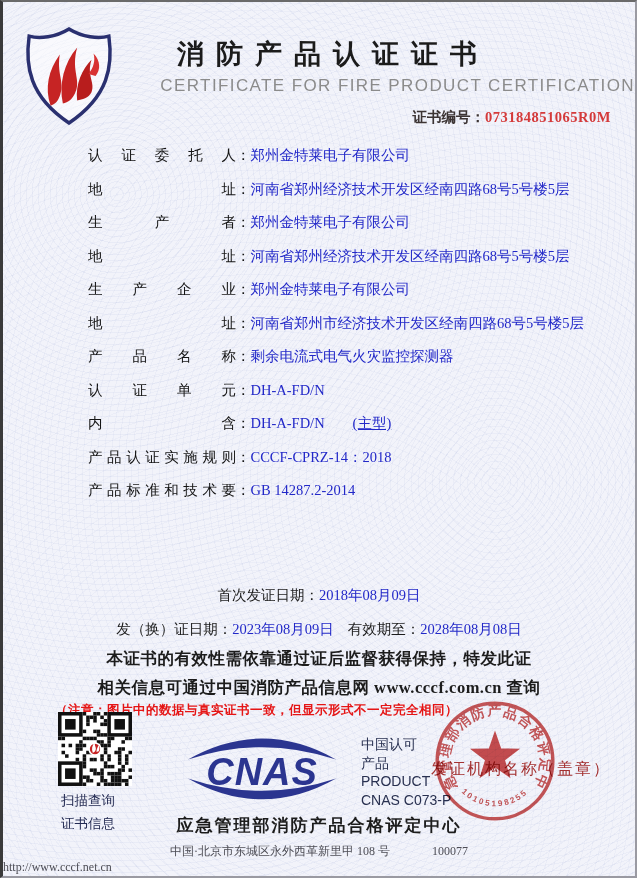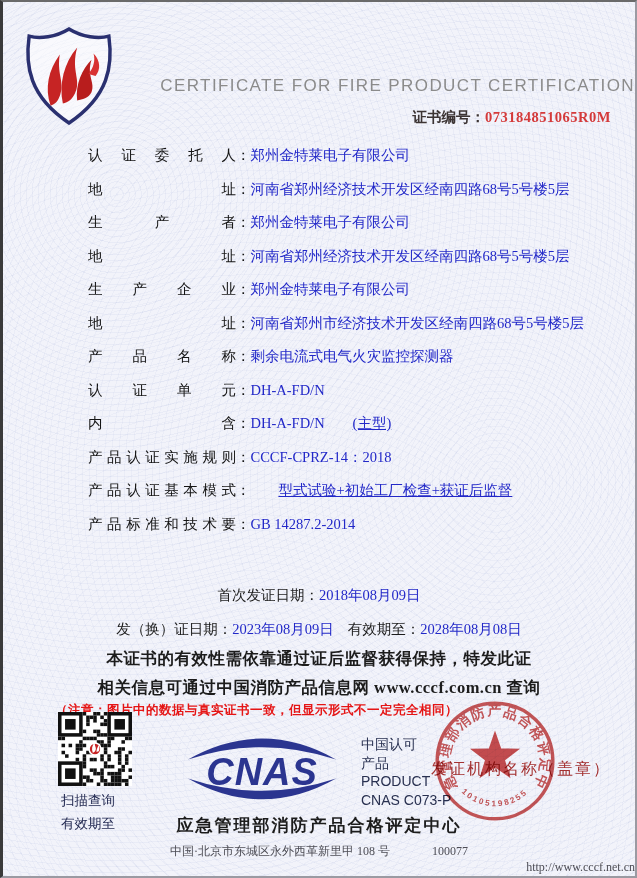--- a/index.html
+++ b/index.html
@@ -45,53 +45,53 @@
   .qrcap{left:58px;top:787px;font-size:13.5px;color:#232a52;line-height:23px;}
   .cnas{left:170px;top:729px;width:178px;height:74px;}
   .cnastext{left:358px;top:733px;font-family:"Liberation Sans","DejaVu Sans",sans-serif;
     font-size:14px;color:#283050;line-height:18.5px;}
   .sealwrap{left:421px;top:690px;width:142px;height:142px;mix-blend-mode:multiply;opacity:.92;}
   .sealoverlay{left:428px;top:757px;width:180px;font-size:16px;color:#a33030;
     letter-spacing:2px;white-space:nowrap;}
   .forg{left:0;right:0;top:812px;text-align:center;font-size:17px;font-weight:700;letter-spacing:2px;}
   .faddr{left:0;right:0;top:841px;text-align:center;font-size:12px;color:#4d4d55;}
   .faddr .post{margin-left:42px;}
-  .furl{left:0;right:0;top:858px;text-align:right;font-size:12px;color:#4d4d55;}
+  .furl{left:0;right:0;top:858px;text-align:left;font-size:12px;color:#4d4d55;}
 </style>
 </head>
 <body>
 
 <div class="page">
 
   <svg class="abs logo" viewBox="0 0 90 100">
     <path d="M45,4 C58,12 74,14 84,11 C88,40 84,70 45,96 C6,70 2,40 6,11 C16,14 32,12 45,4 Z" fill="rgba(255,255,255,0.5)" stroke="#2a3070" stroke-width="3.4"></path>
     <path d="M27,79 C21,62 25,44 36,29 C33,47 40,55 37,66 C35,75 31,78 27,79 Z" fill="#c62424"></path>
     <path d="M39,77 C35,58 40,37 53,22 C47,44 56,52 52,64 C49,73 44,76 39,77 Z" fill="#c62424"></path>
     <path d="M53,74 C51,58 58,43 67,34 C62,50 71,56 67,66 C64,72 58,73 53,74 Z" fill="#b81d1d"></path>
     <path d="M64,48 C69,42 71,35 69,28 C76,35 76,44 71,50 Z" fill="#d83232"></path>
   </svg>
 
+  <div class="abs title-cn">消防产品认证证书</div>
   <div class="abs title-en">CERTIFICATE FOR FIRE PRODUCT CERTIFICATION</div>
 
   <div class="abs certline">
     <span class="lbl">证书编号：</span><span class="num">073184851065R0M</span>
   </div>
 
   <div class="abs fields">
     <div class="row"><span class="flabel">认证委托人</span><span class="colon">：</span><span class="fval">郑州金特莱电子有限公司</span></div>
     <div class="row"><span class="flabel">地址</span><span class="colon">：</span><span class="fval">河南省郑州经济技术开发区经南四路68号5号楼5层</span></div>
     <div class="row"><span class="flabel">生产者</span><span class="colon">：</span><span class="fval">郑州金特莱电子有限公司</span></div>
     <div class="row"><span class="flabel">地址</span><span class="colon">：</span><span class="fval">河南省郑州经济技术开发区经南四路68号5号楼5层</span></div>
     <div class="row"><span class="flabel">生产企业</span><span class="colon">：</span><span class="fval">郑州金特莱电子有限公司</span></div>
     <div class="row"><span class="flabel">地址</span><span class="colon">：</span><span class="fval">河南省郑州市经济技术开发区经南四路68号5号楼5层</span></div>
     <div class="row"><span class="flabel">产品名称</span><span class="colon">：</span><span class="fval">剩余电流式电气火灾监控探测器</span></div>
     <div class="row"><span class="flabel">认证单元</span><span class="colon">：</span><span class="fval">DH-A-FD/N</span></div>
     <div class="row"><span class="flabel">内含</span><span class="colon">：</span><span class="fval">DH-A-FD/N</span><span class="fval u">(主型)</span></div>
     <div class="row"><span class="flabel">产品认证实施规则</span><span class="colon">：</span><span class="fval">CCCF-CPRZ-14：2018</span></div>
-    <div class="row"><span class="flabel">产品认证基本模式</span><span class="colon">：</span><span class="fval u">型式试验+初始工厂检查+获证后监督</span></div>
     <div class="row"><span class="flabel">产品标准和技术要</span><span class="colon">：</span><span class="fval">GB 14287.2-2014</span></div>
   </div>
 
 
   <div class="abs dateline1">
     <span>首次发证日期：</span><span class="blue">2018年08月09日</span>
   </div>
   <div class="abs dateline2">
     <span>发（换）证日期：</span><span class="blue">2023年08月09日</span><span class="gap-left">有效期至：</span><span class="blue">2028年08月08日</span>
   </div>
@@ -227,21 +227,21 @@
       <rect x="71.42857142857143" y="4.761904761904762" width="23.80952380952381" height="23.80952380952381" fill="#fff"></rect>
       <rect x="76.19047619047619" y="9.523809523809524" width="14.285714285714285" height="14.285714285714285" fill="#111"></rect>
       <rect x="0" y="66.66666666666667" width="33.333333333333336" height="33.333333333333336" fill="#111"></rect>
       <rect x="4.761904761904762" y="71.42857142857143" width="23.80952380952381" height="23.80952380952381" fill="#fff"></rect>
       <rect x="9.523809523809524" y="76.19047619047619" width="14.285714285714285" height="14.285714285714285" fill="#111"></rect>
       <circle cx="50" cy="50" r="8" fill="#c62424" stroke="#fff" stroke-width="2"></circle>
       <path d="M47,55 C45,50 46,45 50,41 C49,46 52,48 51,51 C50,54 48,55 47,55 Z M52,54 C52,50 54,46 56,44 C55,48 57,50 55,53 Z" fill="#fff"></path>
     </svg>
   <div class="abs qrcap">
     <div>扫描查询</div>
-    <div>有效期至</div>
+    <div>证书信息</div>
   </div>
 
   <svg class="abs cnas" viewBox="0 0 180 78">
     <path d="M12,30 Q90,-14 168,30 Q90,4 12,30 Z" fill="#2b3590"></path>
     <text x="90" y="57" text-anchor="middle" font-family="Liberation Sans, sans-serif" font-size="40" font-weight="bold" font-style="italic" fill="#2b3590" letter-spacing="1">CNAS</text>
     <path d="M12,50 Q90,94 168,50 Q90,76 12,50 Z" fill="#2b3590"></path>
   </svg>
 
   <div class="abs cnastext">
     <div>中国认可</div>

